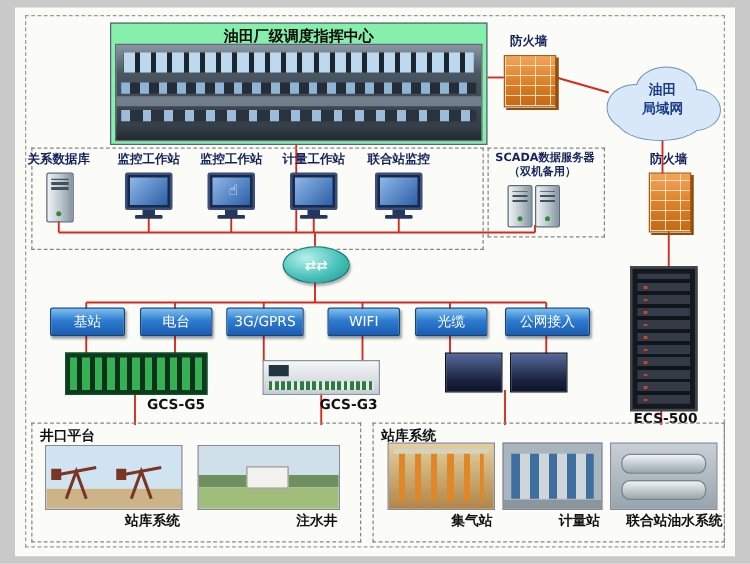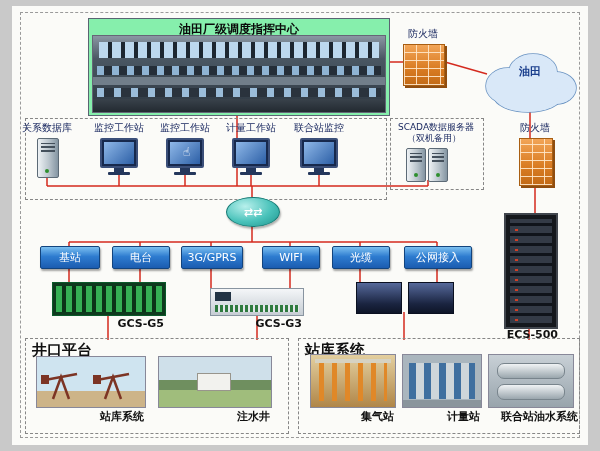--- a/index.html
+++ b/index.html
@@ -2,24 +2,24 @@
 <html><head>
 <meta charset="utf-8">
 <style>
   html,body{margin:0;padding:0}
   #stage{position:relative;width:600px;height:451px;background:#c9c9c9;overflow:hidden;
          font-family:"DejaVu Sans",sans-serif;}
   .abs{position:absolute}
   #canvas{position:absolute;left:12px;top:6px;width:576px;height:439px;background:#fbfbf8}
   #outerdash{position:absolute;left:20px;top:12px;width:558px;height:424px;border:1px dashed #9a9a9a}
   .lines{position:absolute;left:0;top:0;pointer-events:none}
-  .lbl{position:absolute;font-weight:normal;color:#14235c;font-size:10px;text-align:center;
+  .lbl{position:absolute;font-weight:bold;color:#14235c;font-size:10px;text-align:center;
        line-height:12px;white-space:nowrap}
   .dev-lbl{position:absolute;font-weight:bold;color:#111;font-size:11px;text-align:right;white-space:nowrap}
-  .grp-title{position:absolute;font-weight:bold;color:#111;font-size:15px;white-space:nowrap}
+  .grp-title{position:absolute;font-weight:bold;color:#111;font-size:11px;white-space:nowrap}
   .dashbox{position:absolute;border:1px dashed #868686}
   
   #ccbox{position:absolute;left:88px;top:18px;width:300px;height:96px;border:1px solid #5a6372;background:#86efac}
   #cctitle{position:absolute;left:0;top:2px;width:100%;text-align:center;font-size:12px;font-weight:bold;color:#0a0a0a}
   .photo{position:absolute;left:3px;top:16px;width:292px;height:76px;border:1px solid #667;
          background:linear-gradient(180deg,#8a97a3,#4a5763 30%,#2c3640);overflow:hidden}
   .p-screens{position:absolute;top:6px;left:6px;right:6px;height:16px;
          background:repeating-linear-gradient(90deg,#bcd8ee 0 9px,#1c2630 9px 13px)}
   .p-row1{position:absolute;top:30px;left:4px;right:4px;height:9px;
          background:repeating-linear-gradient(90deg,#8fb4d4 0 7px,#252e38 7px 15px)}
@@ -157,20 +157,21 @@
         <ellipse cx="50" cy="48" rx="34" ry="16"></ellipse>
     </g>
     <g fill="#d9e8f8">
       <ellipse cx="30" cy="38" rx="22" ry="18"></ellipse>
         <ellipse cx="55" cy="24" rx="24" ry="18"></ellipse>
       <ellipse cx="78" cy="40" rx="20" ry="16"></ellipse>
         <ellipse cx="50" cy="48" rx="34" ry="16"></ellipse>
     </g>
   </svg>
   <div class="cloud-text" style="left:492px;top:64px">油田</div>
+  <div class="cloud-text" style="left:492px;top:79px">局域网</div>
 
   <div class="lbl" style="left:510px;top:122px;width:50px">防火墙</div>
   <div class="fw" style="left:519px;top:138px;width:32px;height:46px"></div>
 
   <div class="dashbox" style="left:25px;top:118px;width:360px;height:80px"></div>
   <div class="lbl" style="left:20px;top:122px;width:54px">关系数据库</div>
   <div class="lbl" style="left:87px;top:122px;width:64px">监控工作站</div>
   <div class="lbl" style="left:153px;top:122px;width:64px">监控工作站</div>
   <div class="lbl" style="left:219px;top:122px;width:64px">计量工作站</div>
   <div class="lbl" style="left:287px;top:122px;width:64px">联合站监控</div>

